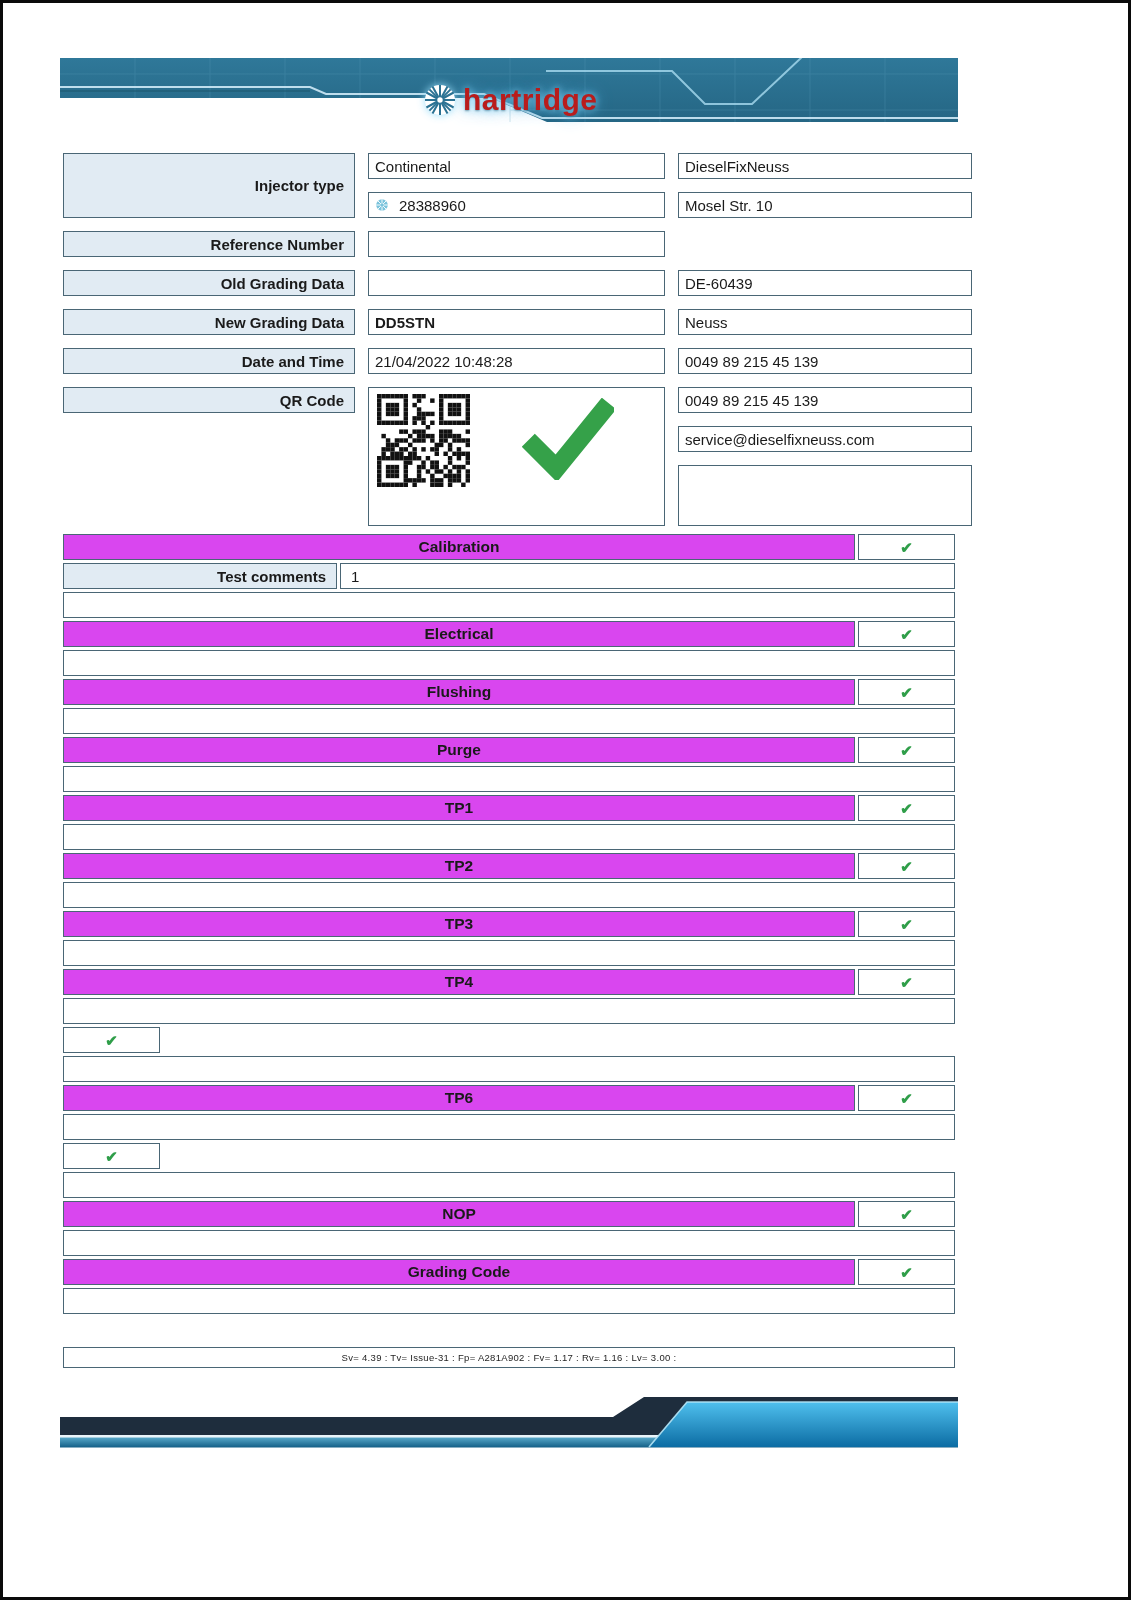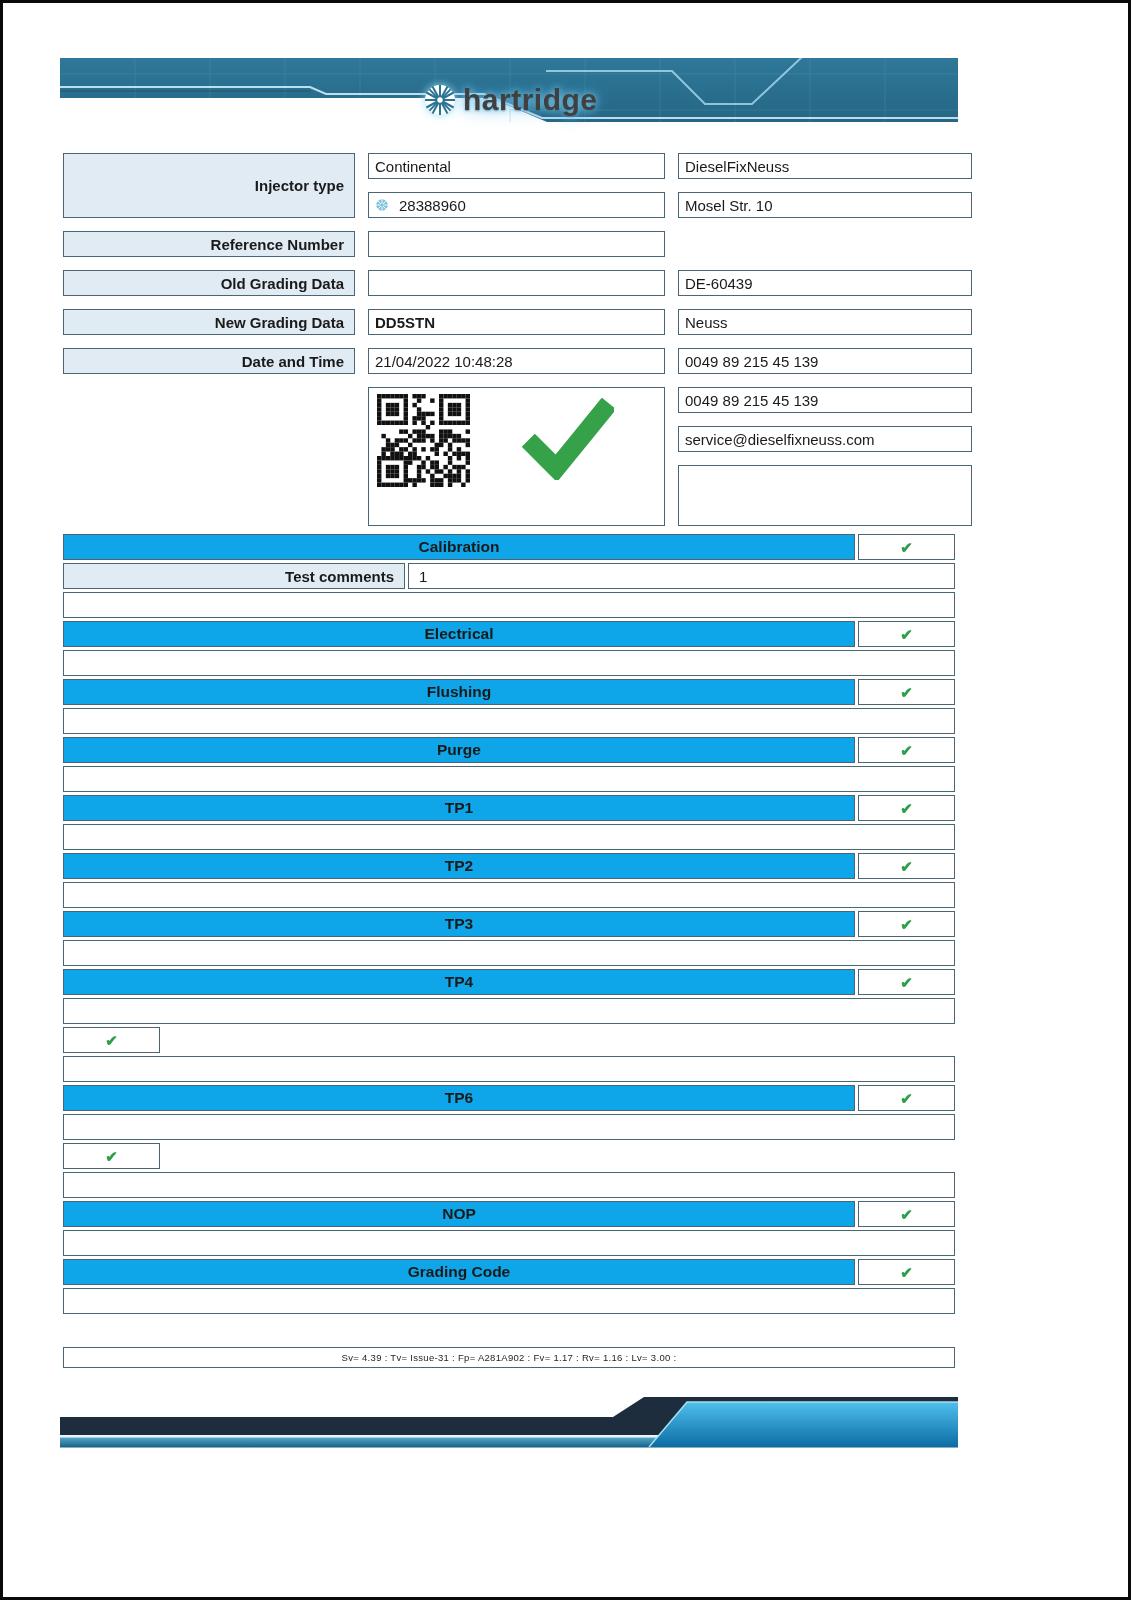--- a/index.html
+++ b/index.html
@@ -17,21 +17,21 @@
 
   
   .banner { position: relative; height: 66px; margin-top: 55px; }
   .banner-svg { position: absolute; inset: 0; display: block; }
   .logo {
     position: absolute; left: 362px; top: 24px;
     display: flex; align-items: center; gap: 5px;
   }
   .wheel-svg { filter: drop-shadow(0 0 4px rgba(150,220,250,.95)); }
   .brand {
-    font-size: 30px; font-weight: 700; color: #404040; letter-spacing: .5px;
+    font-size: 30px; font-weight: 700; color: #b91c1c; letter-spacing: .5px;
     text-shadow: 0 0 7px rgba(140,215,248,.95), 0 0 16px rgba(80,180,230,.85), 0 1px 2px rgba(0,40,60,.55);
   }
 
   
   .info-grid {
     margin-top: 29px; margin-left: 3px;
     width: 892px;
     display: grid;
     grid-template-columns: 292px 297px 294px;
     grid-template-rows: repeat(8, 26px) 61px;
@@ -53,32 +53,32 @@
   }
   .cell.val { padding-left: 6px; }
   .cell.bold { font-weight: 700; }
   .qr-cell { flex-direction: row; align-items: flex-start; padding: 6px 0 0 8px; }
   .bigcheck { margin-left: 52px; margin-top: 4px; }
 
   
   .sections { margin-top: 8px; margin-left: 3px; width: 892px; }
   .row-sec { display: flex; gap: 3px; height: 26px; margin-bottom: 3px; }
   .sec-bar {
-    width: 792px; border: 1.6px solid #4a6675; background: #0ea5e9;
+    width: 792px; border: 1.6px solid #4a6675; background: #d946ef;
     display: flex; align-items: center; justify-content: center;
     font-size: 15.5px; font-weight: 700;
   }
   .sec-check {
     width: 97px; border: 1.6px solid #4a6675; background: #fff;
     display: flex; align-items: center; justify-content: center;
   }
   .check-glyph { color: #2f9e49; font-size: 15px; font-weight: 700; line-height: 1; }
   .row-tc { display: flex; gap: 3px; height: 26px; margin-bottom: 3px; }
   .tc-label {
-    width: 342px; border: 1.6px solid #4a6675; background: #e1ebf3;
+    width: 274px; border: 1.6px solid #4a6675; background: #e1ebf3;
     display: flex; align-items: center; justify-content: flex-end;
     padding-right: 10px; font-size: 15px; font-weight: 700;
   }
   .tc-value {
     flex: 1; border: 1.6px solid #4a6675; background: #fff;
     display: flex; align-items: center; padding-left: 10px; font-size: 15px;
   }
   .row-empty {
     height: 26px; margin-bottom: 3px;
     border: 1.6px solid #4a6675; background: #fff;
@@ -147,20 +147,21 @@
     </div>
   </div>
 
   <div class="info-grid">
 
     <div class="cell lab" style="grid-column:1;grid-row:1/3">Injector type</div>
     <div class="cell lab" style="grid-column:1;grid-row:3">Reference Number</div>
     <div class="cell lab" style="grid-column:1;grid-row:4">Old Grading Data</div>
     <div class="cell lab" style="grid-column:1;grid-row:5">New Grading Data</div>
     <div class="cell lab" style="grid-column:1;grid-row:6">Date and Time</div>
+    <div class="cell lab" style="grid-column:1;grid-row:7">QR Code</div>
 
     <div class="cell val" style="grid-column:2;grid-row:1">Continental</div>
     <div class="cell val" style="grid-column:2;grid-row:2">
       <svg width="14" height="14" viewBox="0 0 36 36" style="margin-right:10px">
         <circle cx="18" cy="18" r="15" fill="#7ac3dc"></circle>
         <g stroke="#ffffff" stroke-width="2.4">
           <line x1="18" y1="3" x2="18" y2="33"></line>
             <line x1="3" y1="18" x2="33" y2="18"></line>
           <line x1="7.4" y1="7.4" x2="28.6" y2="28.6"></line>
             <line x1="28.6" y1="7.4" x2="7.4" y2="28.6"></line>

